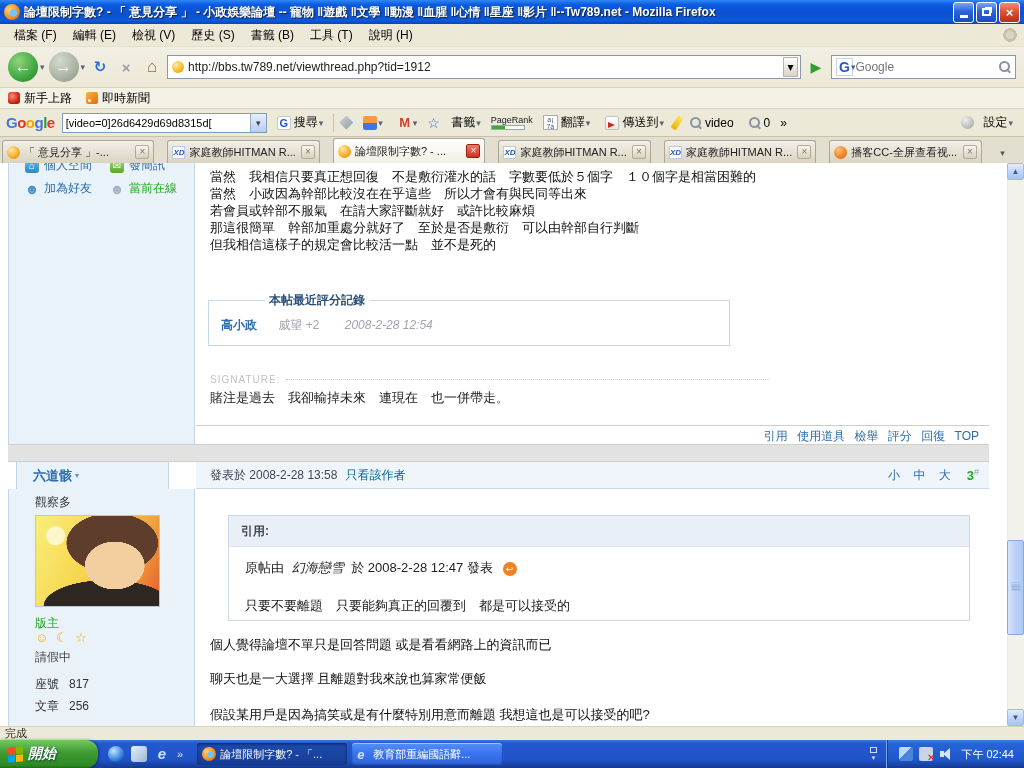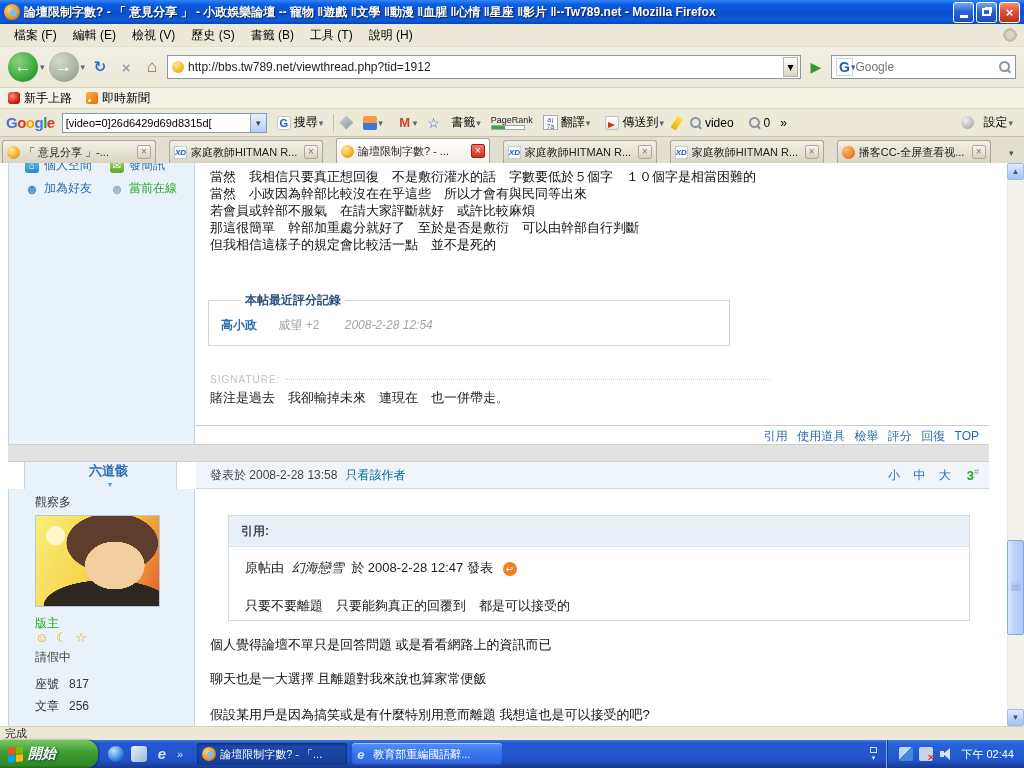--- a/index.html
+++ b/index.html
@@ -88,21 +88,21 @@
   .ic-pen { width:6px; height:14px; background:linear-gradient(#ffe35a,#e8b400); transform:rotate(35deg); border-radius:1px; }
   .pr { display:flex; flex-direction:column; align-items:flex-start; line-height:9px; }
   .pr .lbl { font-size:9px; color:#222; }
   .pr .bar { width:34px; height:5px; border:1px solid #9aa; background:linear-gradient(90deg,#3fa93f 0 40%, #fff 40%); }
   .tr-ic { width:15px; height:15px; border:1px solid #aab; background:#fff; font-size:7px; line-height:7px; color:#456; text-align:center; overflow:hidden; }
   .gright { margin-left:auto; display:flex; align-items:center; gap:4px; }
   .ic-settings { width:13px; height:13px; border-radius:50%; background:radial-gradient(circle at 35% 30%, #eee, #b5b5b5 70%, #8a8a8a); }
 
   
   .tabbar { position:absolute; top:137px; left:0; right:0; height:26px; background:#E3DFD0;
-    display:flex; align-items:flex-end; padding:2px 5px 0 2px; gap:13px; }
+    display:flex; align-items:flex-end; padding:2px 14px 0 2px; gap:13px; }
   .tab { width:160px; height:23px; background:linear-gradient(#F2EFE6,#D9D4C2); border:1px solid #aaa698; border-bottom:0;
     border-radius:3px 3px 0 0; display:flex; align-items:center; padding:0 4px; gap:4px; }
   .tab.active { background:linear-gradient(#fff,#F2EFE6); height:25px; }
   .tablabel { flex:1; font-size:11px; color:#222; white-space:nowrap; overflow:hidden; }
   .tclose { width:14px; height:14px; border:1px solid #b0ab98; border-radius:2px; background:linear-gradient(#f8f6ef,#d6d1bd);
     color:#7a7668; font-size:10px; line-height:12px; text-align:center; flex:0 0 14px; }
   .tclose.red { background:linear-gradient(#f07a6a,#d03020); border-color:#a02010; color:#fff; }
   .tfav { width:13px; height:13px; flex:0 0 13px; }
   .tfav.orange { border-radius:50%; background:radial-gradient(circle at 35% 30%, #ffe9a0, #f5a61e 65%, #cc7a00); }
   .tfav.xd { background:#fff; border:1px solid #bcd; color:#2255cc; font-weight:bold; font-size:8px; line-height:11px; text-align:center; font-style:italic; }
@@ -119,37 +119,37 @@
   .siderow .col { display:flex; align-items:center; gap:5px; width:80px; }
   .s-ico { width:14px; height:14px; border-radius:3px; display:flex; align-items:center; justify-content:center; font-size:10px; color:#fff; flex:0 0 14px; }
   .s-home { background:linear-gradient(#5ec2e8,#2a8ac8); }
   .s-pm { background:linear-gradient(#a8d878,#5aa828); }
   .s-friend { background:transparent; color:#4a90c8; font-size:14px; }
   .s-person { background:transparent; color:#9fb2c5; font-size:14px; }
   .green { color:#1faa1f; }
 
   .p1-lines { position:absolute; left:202px; top:5px; width:780px; line-height:17px; font-size:13px; color:#111; }
   .p1-rating { position:absolute; left:200px; top:129px; width:522px; height:54px; border:1px solid #C9D6E4; padding:6px 12px; }
-  .p1-rating legend { font-weight:bold; color:#29507a; padding:0 4px; margin-left:20px; font-size:12px; }
+  .p1-rating legend { font-weight:bold; color:#29507a; padding:0 4px; margin-left:44px; font-size:12px; }
   .rate-row { margin-top:2px; font-size:12px; }
   .rate-user { font-weight:bold; color:#2b6daf; margin-right:18px; }
   .rate-score { color:#a0a6ad; margin-right:22px; }
   .rate-date { color:#a0a6ad;font-style:italic; }
   .p1-sig-label { position:absolute; left:202px; top:211px; width:560px; color:#c2c2c2; font-size:10px; letter-spacing:1px;
     display:flex; align-items:center; gap:6px; }
   .p1-sig-label .dots { flex:1; border-bottom:1px dotted #d0d0d0; height:1px; }
   .p1-sig { position:absolute; left:202px; top:226px; font-size:13px; color:#222; }
   .p1-footer { position:absolute; left:188px; right:0; top:262px; height:19px; border-top:1px solid #ccc;
     text-align:right; padding:2px 10px 0 0; color:#2b6daf; }
   .p1-footer span { margin-left:6px; }
 
   .post-sep { position:absolute; left:0; right:0; top:281px; height:18px; background:#E2E2E0; border-top:1px solid #cfcfcd; border-bottom:1px solid #cfcfcd; }
 
-  .p2-head-left { position:absolute; left:16px; top:299px; width:153px; height:27px; background:#E9F2F9;
-    border-right:1px solid #C5D5E5; border-left:1px solid #C5D5E5; display:flex; align-items:center; padding-left:16px;flex-direction:column; }
+  .p2-head-left { position:absolute; left:8px; top:299px; width:153px; height:27px; background:#E9F2F9;
+    border-right:1px solid #C5D5E5; border-left:1px solid #C5D5E5; display:flex; align-items:center; padding-left:16px; }
   .uname { font-weight:bold; color:#2b6daf; font-size:13px; }
   .uname-caret { color:#49c; font-size:8px; margin-left:3px; }
   .p2-head-right { position:absolute; left:188px; right:0; top:299px; height:27px; background:#EFF5FB; border-bottom:1px solid #C9D9E8;
     display:flex; align-items:center; padding:0 10px 0 14px; }
   .posted { color:#445; }
   .only-author { color:#069; margin-left:8px; }
   .sizes { margin-left:auto; color:#2b6daf; letter-spacing:2px; }
   .sizes span { margin-left:6px; }
   .floor { margin-left:14px; color:#1faa1f; font-weight:bold; font-size:13px; }
   .floor sup { color:#999; font-weight:normal; font-size:9px; }

